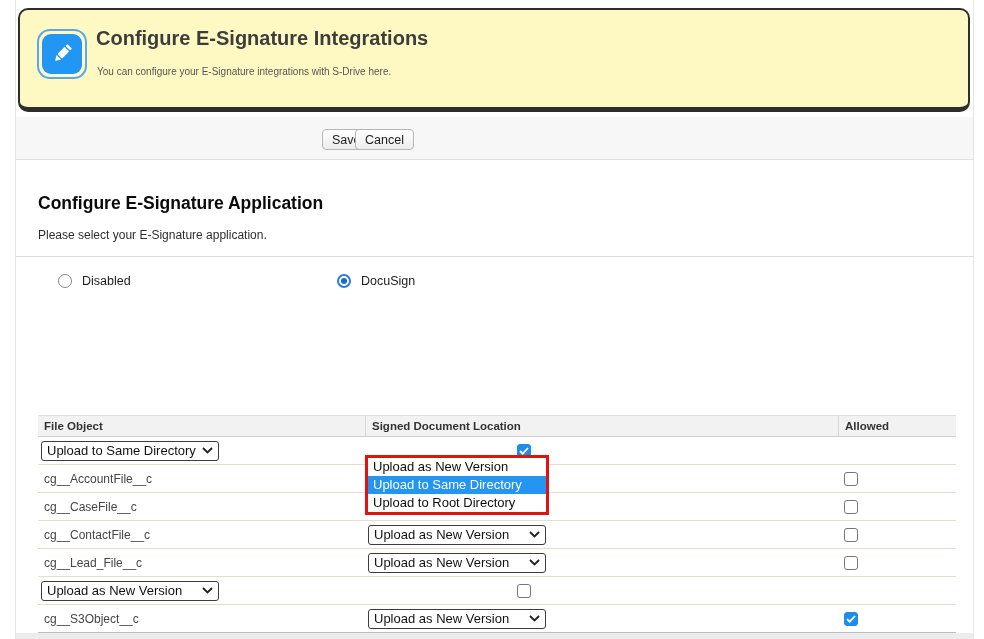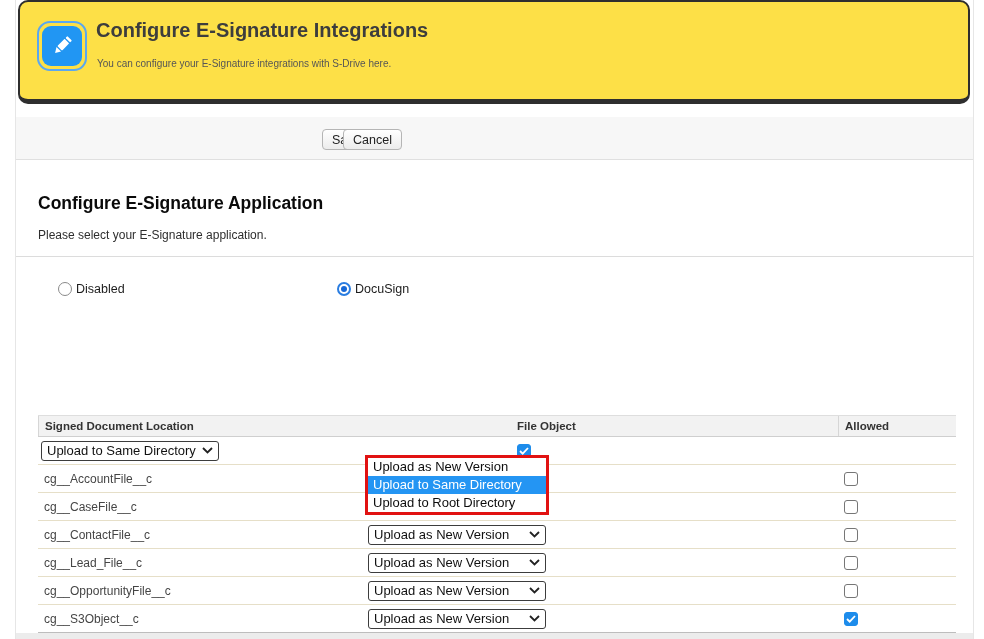--- a/index.html
+++ b/index.html
@@ -4,44 +4,44 @@
 <style>
   * { margin:0; padding:0; box-sizing:border-box; }
   html,body { width:984px; height:639px; background:#fff; font-family:"Liberation Sans", sans-serif; overflow:hidden; }
   #page { position:relative; width:984px; height:639px; background:#fff; }
 
   
   .content-bg { position:absolute; left:15px; top:0; width:959px; height:639px;
     border-left:1px solid #e6e6e6; border-right:1px solid #e6e6e6; background:#fff; }
 
   
-  .header-box { position:absolute; left:18px; top:0; width:952px; height:104px;
-    background:#fde047; border:2px solid #2e2e2e; border-bottom-width:5px; border-radius:10px;padding-left:40px; }
+  .header-box { position:absolute; left:18px; top:8px; width:952px; height:104px;
+    background:#fef9c3; border:2px solid #2e2e2e; border-bottom-width:5px; border-radius:10px;padding-left:40px; }
   .icon-ring { position:absolute; left:17px; top:19px; width:50px; height:50px;
     border:2px solid #5aa7f0; border-radius:13px; display:flex; align-items:center; justify-content:center; }
   .icon-sq { width:40px; height:40px; background:#2196f3; border-radius:9px;
     display:flex; align-items:center; justify-content:center; }
   .hb-title { position:absolute; left:76px; top:17px; font-size:20px; font-weight:bold; color:#3d3d3d; }
   .hb-sub { position:absolute; left:77px; top:56px; font-size:10px; color:#565656; }
 
   
   .btn-strip { position:absolute; left:16px; top:117px; width:957px; height:43px;
     background:#f7f7f7; border-bottom:1px solid #e0e0e0; }
   .btn { position:absolute; top:12px; height:21px; padding:0 9px; font-size:12.5px; color:#222;
     background:linear-gradient(#ffffff,#ececec); border:1px solid #b5b5b5; border-radius:4px;
     font-family:"Liberation Sans", sans-serif; cursor:pointer; }
   .btn.save { left:306px; }
-  .btn.cancel { left:327px; }
+  .btn.cancel { left:339px; }
 
   .sec-heading { position:absolute; left:38px; font-size:17.5px; font-weight:bold; color:#0a0a0a; }
   .sec-desc { position:absolute; left:38px; font-size:12px; color:#2e2e2e; line-height:1.6; }
   .divider { position:absolute; left:16px; top:256px; width:957px; height:1px; background:#dcdcdc; }
 
   
-  .radio-item { position:absolute; top:282px; display:flex; align-items:flex-end; gap:4px; }
+  .radio-item { position:absolute; top:274px; display:flex; align-items:flex-end; gap:10px; }
   .radio { width:14px; height:14px; border-radius:50%; background:#fff; border:1px solid #8a8a8a; }
   .radio.checked { border:2px solid #2a7de1; position:relative; }
   .radio.checked::after { content:""; position:absolute; left:2px; top:2px; width:6px; height:6px;
     border-radius:50%; background:#1668d6; }
   .radio-label { font-size:12.5px; color:#1c1c1c; }
 
   
   .file-table { position:absolute; left:38px; top:415px; width:918px; }
   .t-head { display:flex; height:22px; background:#f2f2f2; border-top:1px solid #dedede;
     border-bottom:1px solid #cfcfcf; }
@@ -111,22 +111,22 @@
     <span class="radio-label">Disabled</span>
   </div>
   <div class="radio-item" style="left:337px;">
     <span class="radio checked"></span>
     <span class="radio-label">DocuSign</span>
   </div>
 
 
   <div class="file-table">
     <div class="t-head">
+      <div class="th c1">File Object</div>
       <div class="th c2">Signed Document Location</div>
-      <div class="th c1">File Object</div>
       <div class="th c3">Allowed</div>
     </div>
 
     <div class="t-row">
       <div class="t-cell c2">
         <div class="sel">
           <span class="sel-txt">Upload to Same Directory</span>
           <svg width="11" height="7" viewBox="0 0 11 7">
             <path d="M1 1 L5.5 5.5 L10 1" fill="none" stroke="#222" stroke-width="1.8"></path>
           </svg>
@@ -181,21 +181,20 @@
             <path d="M1 1 L5.5 5.5 L10 1" fill="none" stroke="#222" stroke-width="1.8"></path>
           </svg>
         </div>
       </div>
       <div class="t-cell c3">
         <span class="cb"></span>
       </div>
     </div>
 
     <div class="t-row">
-      <div class="t-cell c1">cg__OpportunityFile__c</div>
       <div class="t-cell c2">
         <div class="sel">
           <span class="sel-txt">Upload as New Version</span>
           <svg width="11" height="7" viewBox="0 0 11 7">
             <path d="M1 1 L5.5 5.5 L10 1" fill="none" stroke="#222" stroke-width="1.8"></path>
           </svg>
         </div>
       </div>
       <div class="t-cell c3">
         <span class="cb"></span>

